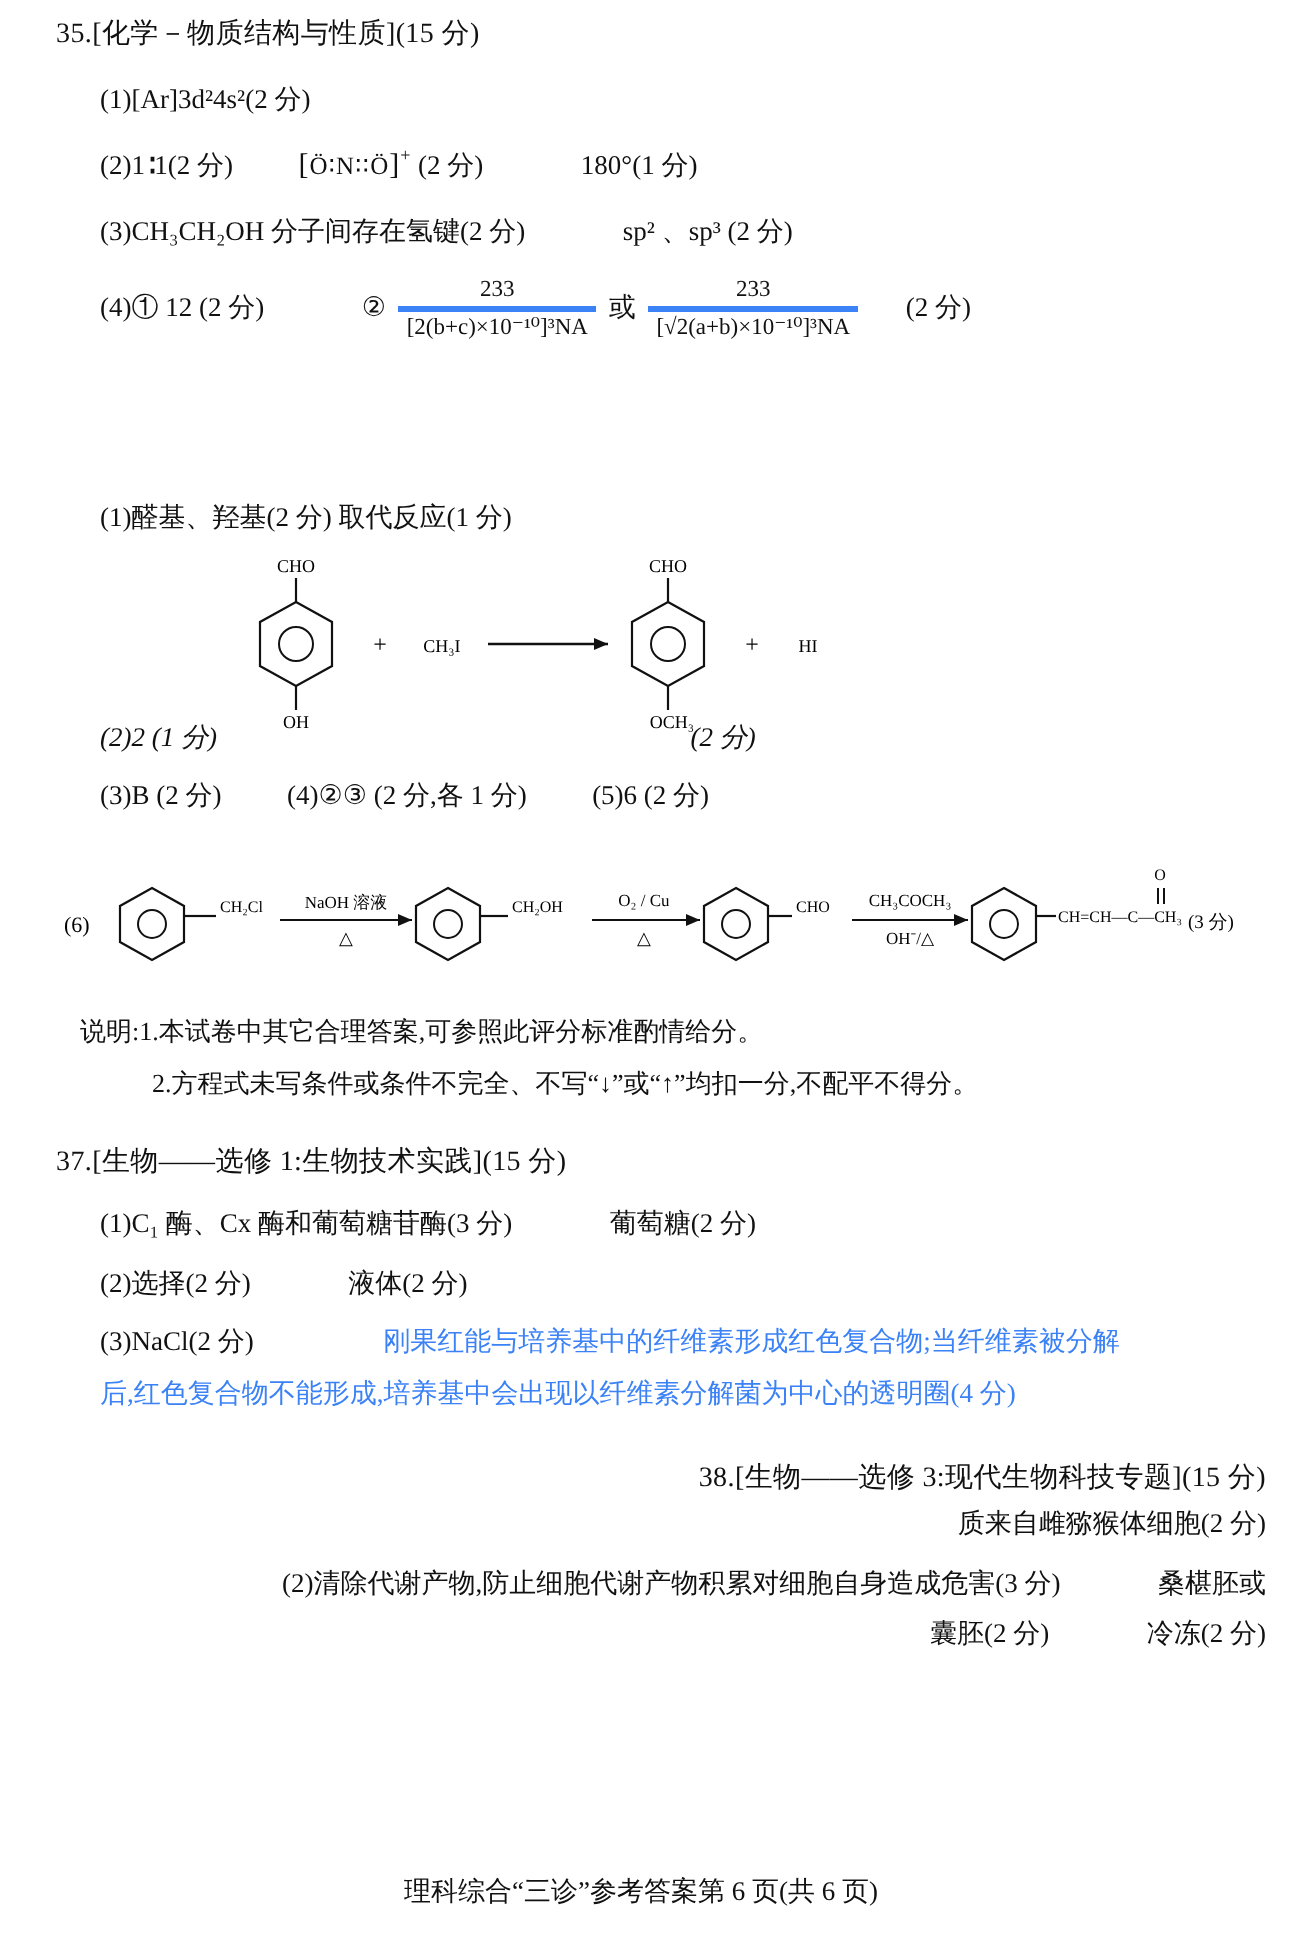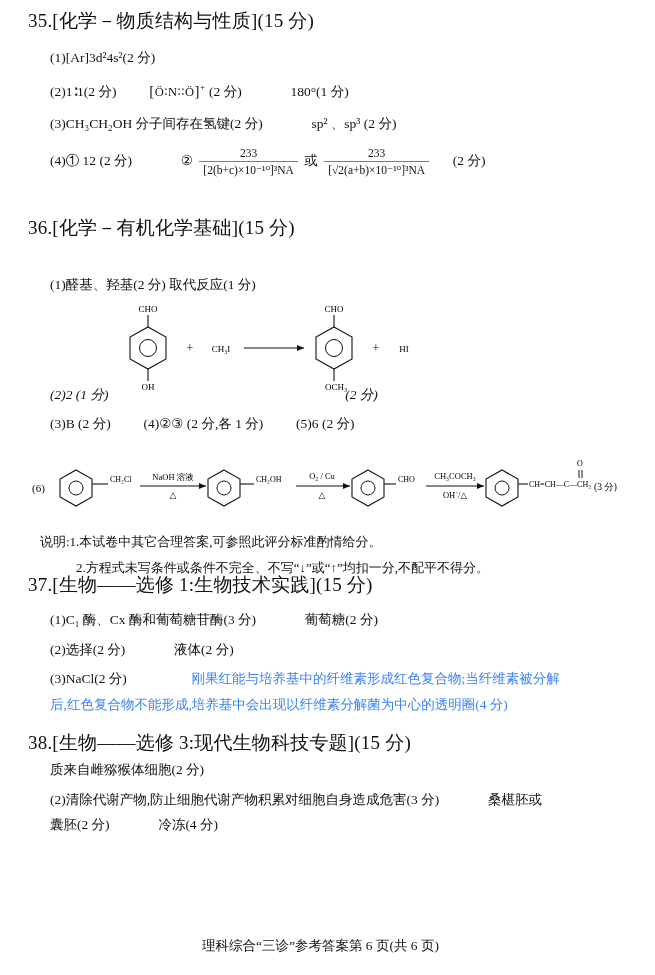--- a/index.html
+++ b/index.html
@@ -21,21 +21,21 @@
     width: 655px;
     height: 975px;
     padding: 0;
   }
   .block {
     position: absolute;
     left: 28px;
     right: 22px;
   }
   .qhead {
-    font-size: 19px;
+    font-size: 14px;
     letter-spacing: 0.2px;
   }
   .line {
     font-size: 13.5px;
     line-height: 1.75;
   }
   .indent1 { margin-left: 22px; }
   .indent2 { margin-left: 12px; }
   .sp-lg { display: inline-block; width: 42px; }
   .sp-md { display: inline-block; width: 26px; }
@@ -47,21 +47,21 @@
     display: inline-block;
     vertical-align: middle;
     text-align: center;
     font-size: 11.5px;
     line-height: 1.25;
     margin: 0 3px;
   }
   .frac .num {
     display: block;
     padding: 0 4px 1px 4px;
-    border-bottom: 1px solid #3b82f6;
+    border-bottom: 3px solid #3b82f6;
   }
   .frac .den {
     display: block;
     padding: 1px 4px 0 4px;
     white-space: nowrap;
   }
 
   
   .lewis {
     display: inline-block;
@@ -127,21 +127,20 @@
       <span class="frac">
         <span class="num">233</span>
         <span class="den">[√2(a+b)×10⁻¹⁰]³NA</span>
       </span>
       <span class="sp-sm"></span>
       <span>(2 分)</span>
     </div>
   </div>
 
   <div class="block" style="top:215px;">
-    <div class="qhead">36.[化学－有机化学基础](15 分)</div>
 
     <div class="line indent1" style="margin-top:32px;">(1)醛基、羟基(2 分)  取代反应(1 分)</div>
 
     <div class="rxn" style="margin-top:6px; margin-left:90px;">
       <svg width="320" height="90" viewBox="0 0 320 90">
 
         <polygon points="30,24 48,34 48,56 30,66 12,56 12,34" fill="none" stroke="#111" stroke-width="1.1"></polygon>
         <circle cx="30" cy="45" r="8.5" fill="none" stroke="#111" stroke-width="1"></circle>
         <line x1="30" y1="24" x2="30" y2="12" stroke="#111" stroke-width="1.1"></line>
         <line x1="30" y1="66" x2="30" y2="78" stroke="#111" stroke-width="1.1"></line>
@@ -247,34 +246,34 @@
     <div class="line indent1" style="margin-top:6px;">
       <span>(3)NaCl(2 分)</span>
       <span style="display:inline-block;width:58px;"></span>
       <span class="red">刚果红能与培养基中的纤维素形成红色复合物;当纤维素被分解</span>
     </div>
     <div class="line" style="margin-top:2px; margin-left:22px;">
       <span class="red">后,红色复合物不能形成,培养基中会出现以纤维素分解菌为中心的透明圈(4 分)</span>
     </div>
   </div>
 
-  <div class="block" style="top:730px;">
+  <div class="block" style="top:730px;text-align:right;">
     <div class="qhead">38.[生物——选修 3:现代生物科技专题](15 分)</div>
 
 
     <div class="line indent1" style="margin-top:2px;">质来自雌猕猴体细胞(2 分)</div>
 
     <div class="line indent1" style="margin-top:6px;">
       <span>(2)清除代谢产物,防止细胞代谢产物积累对细胞自身造成危害(3 分)</span>
       <span class="sp-lg"></span>
       <span>桑椹胚或</span>
     </div>
 
     <div class="line indent1" style="margin-top:2px;">
       <span>囊胚(2 分)</span>
       <span class="sp-lg"></span>
-      <span>冷冻(4 分)</span>
+      <span>冷冻(2 分)</span>
     </div>
   </div>
 
   <div class="footer">理科综合“三诊”参考答案第 6 页(共 6 页)</div>
 
 </div>
 
 </body></html>

